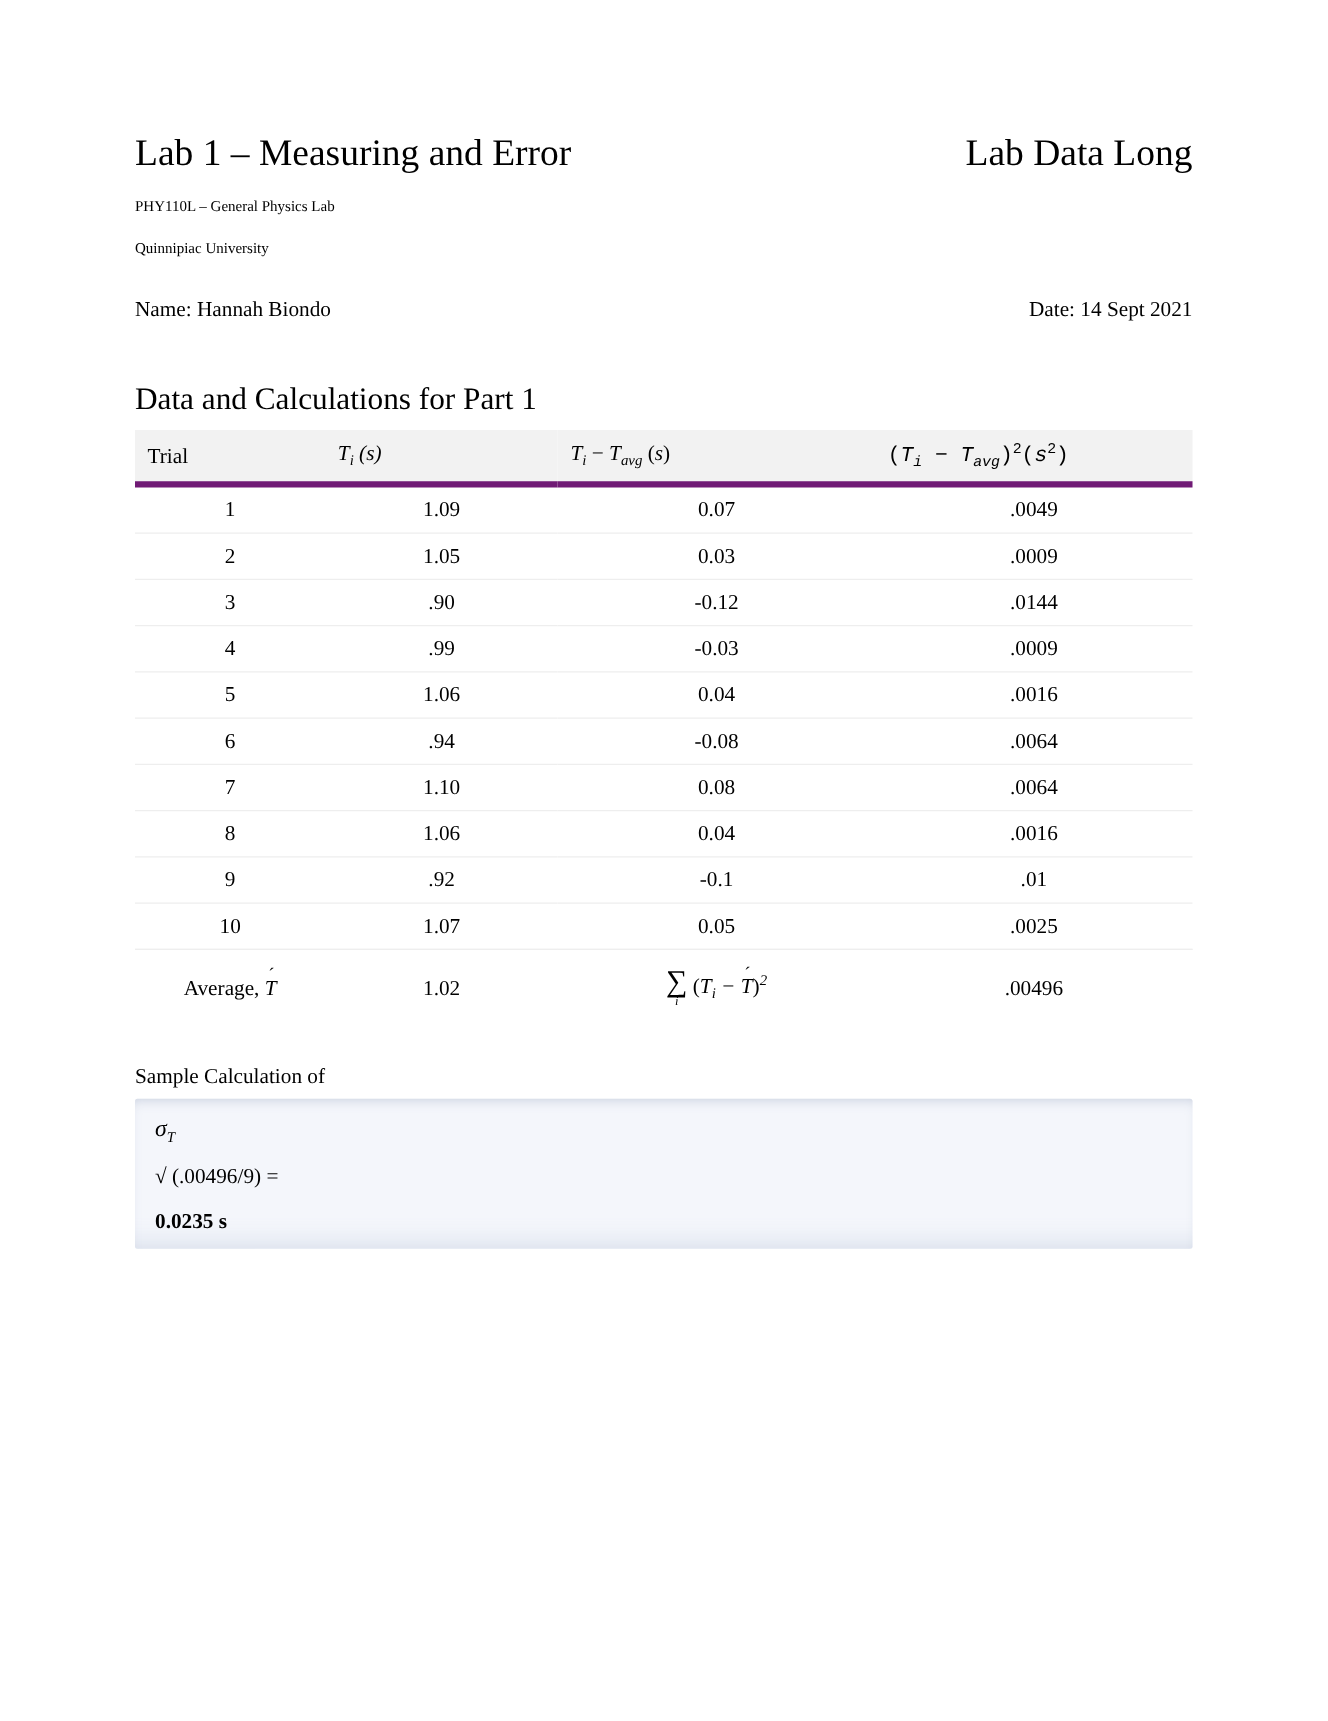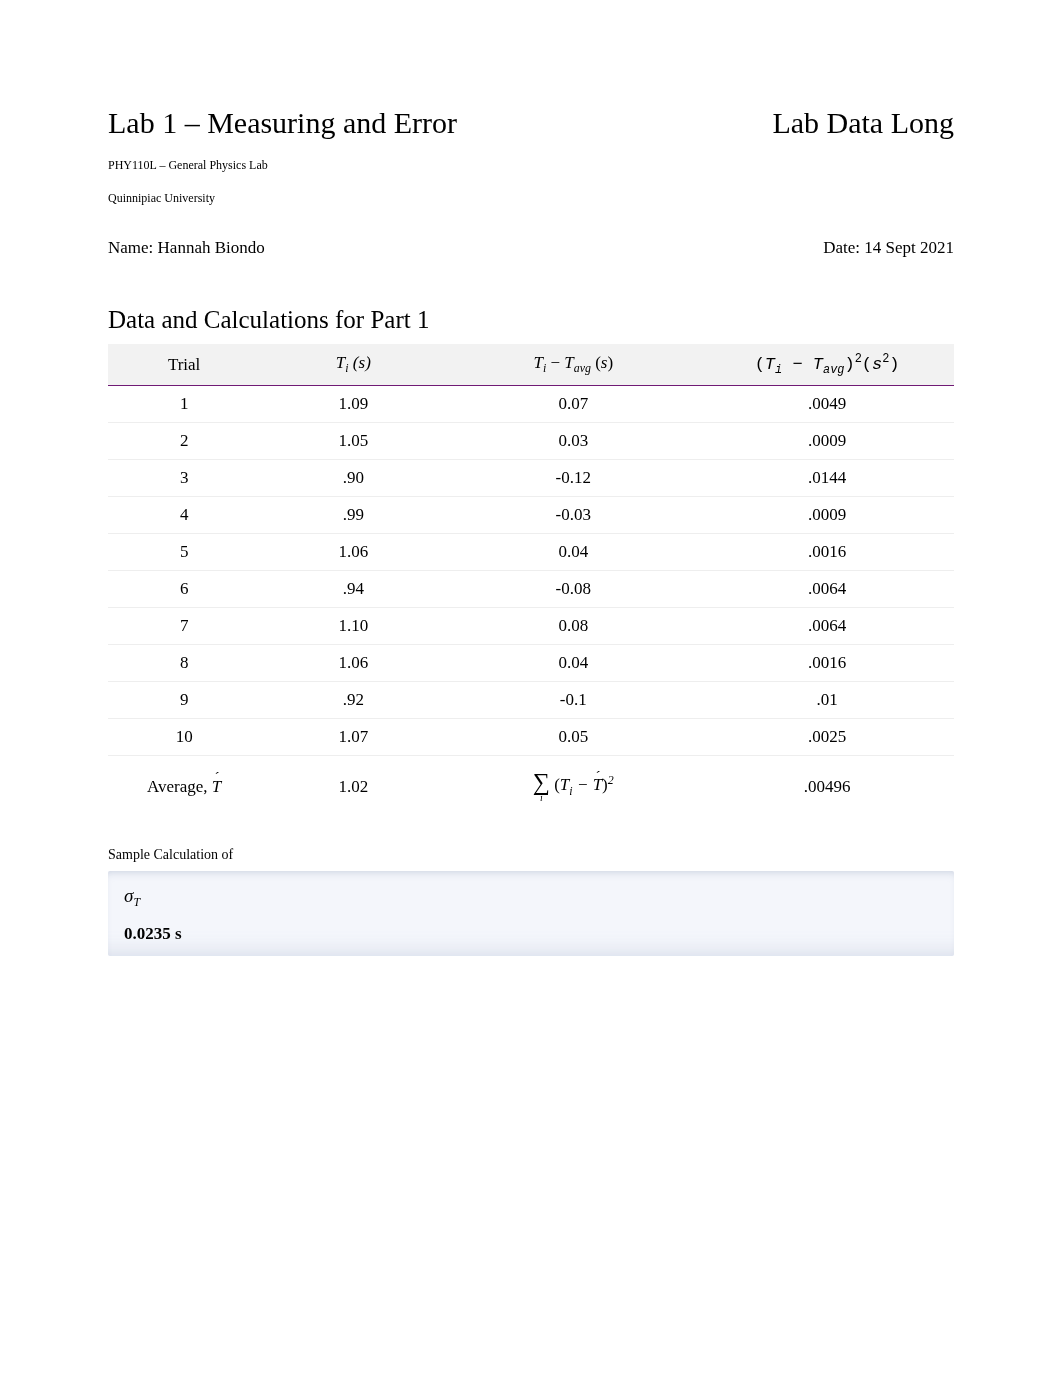--- a/index.html
+++ b/index.html
@@ -55,22 +55,22 @@
   }
   table.data {
     width: 100%;
     border-collapse: collapse;
     font-size: 17px;
   }
   table.data th {
     background: #f2f2f2;
     font-weight: 400;
     padding: 8px 10px;
-    text-align: center;
-    border-bottom: 1px solid #701a75;
+    text-align: left;
+    border-bottom: 5px solid #701a75;
   }
   table.data td {
     padding: 8px 10px;
     text-align: center;
     border-bottom: 1px solid #eee;
   }
   table.data tr.avg-row td {
     padding-top: 14px;
     padding-bottom: 14px;
     border-bottom: none;
@@ -109,21 +109,21 @@
   }
   .Tdot::after {
     content: "\00B4";
     position: absolute;
     left: 0.18em;
     top: -0.55em;
     font-size: 0.9em;
     font-style: normal;
   }
   .sample-label {
-    font-size: 14px;
+    font-size: 17px;
     margin-top: 30px;
     margin-bottom: 8px;
   }
   .calc-box {
     background: #f4f6fb;
     border-radius: 2px;
     padding: 14px 16px 12px 16px;
     font-size: 17px;
     box-shadow: 0 6px 10px -6px rgba(180,190,210,0.8) inset,
                 0 -28px 22px -28px rgba(160,175,205,0.45) inset;
@@ -261,16 +261,17 @@
       </tr>
     </tbody>
   </table>
 
   <div class="sample-label">Sample Calculation of</div>
 
   <div class="calc-box">
     <div class="sigma-line">
       <span class="ital" style="font-size:19px;">σ</span><span class="sub">T</span>
     </div>
+    <div class="eq-line">√  (.00496/9) =</div>
     <div class="result">0.0235 s</div>
   </div>
 
 </div>
 
 </body></html>

